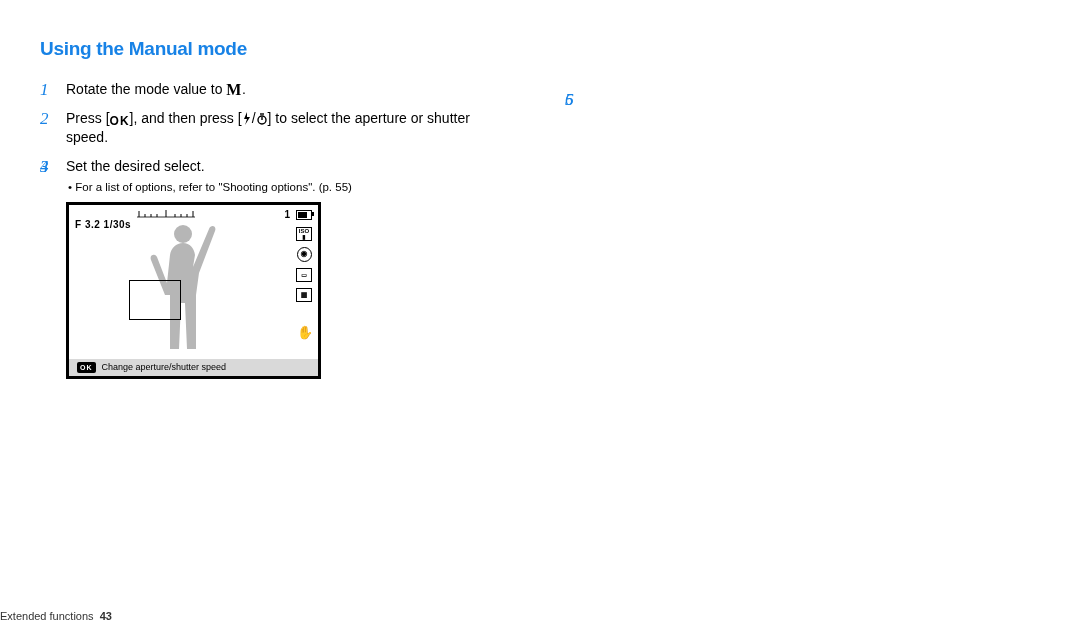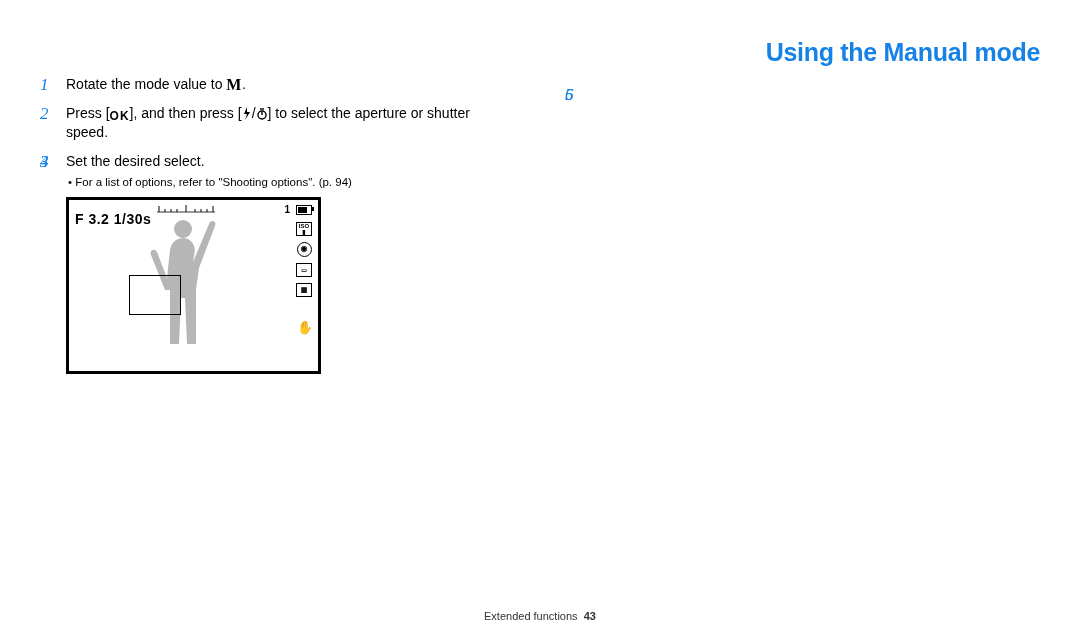--- a/index.html
+++ b/index.html
@@ -11,25 +11,24 @@
     width: 1080px;
     height: 630px;
     box-sizing: border-box;
     position: relative;
   }
   .page {
     padding: 38px 40px 0 40px;
   }
   h1 {
     color: #1782e6;
-    font-size: 25px;
+    font-size: 19px;
     font-weight: 700;
-    margin: 0 0 8px 0;
+    margin: 0 0 20px 0;
     letter-spacing: -0.3px;
-    text-align: right;
   }
   .intro {
     font-size: 12.5px;
     margin: 0 0 18px 0;
   }
   .columns {
     display: flex;
     gap: 40px;
   }
   .col {
@@ -98,21 +97,21 @@
     font-family: Arial, sans-serif;
   }
   .cam-top {
     display: flex;
     align-items: center;
     height: 16px;
     padding: 2px 6px 0 6px;
     gap: 6px;
   }
   .cam-top .fval {
-    font-size: 14px;
+    font-size: 10px;
     font-weight: 700;
     letter-spacing: 0.5px;
     margin-top: 19px;
   }
   .cam-top .meter {
     font-size: 8px;
     letter-spacing: -0.5px;
   }
   .cam-top .spacer { flex: 1; }
   .cam-top .count {
@@ -179,21 +178,21 @@
     border-radius: 2px;
   }
   .cam-bottom .hint {
     font-size: 9px;
   }
 
   .page-footer {
     position: absolute;
     bottom: 8px;
     left: 0; right: 0;
-    text-align: center;
+    text-align: left;
     font-size: 11px;
     color: #333;
   }
   .page-footer .pg { font-weight: 700; }
 </style>
 </head>
 <body>
 
 <div class="page">
   <h1>Using the Manual mode</h1>
@@ -223,21 +222,21 @@
         </li>
 
         <li>
           <span class="step-num">3</span>
         </li>
 
         <li>
           <span class="step-num">4</span>
           <span>Set the desired select.</span>
           <ul class="bullet">
-            <li>For a list of options, refer to "Shooting options". (p. 94)</li>
+            <li>For a list of options, refer to "Shooting options". (p. 55)</li>
           </ul>
 
           
           <div class="cam-screen">
             <div class="cam-top">
               <span class="fval"><span>F 3.2</span> <span>1/30s</span></span>
               <span class="meter">
                 <svg width="58" height="10" viewBox="0 0 58 10">
                     <line x1="0" y1="9" x2="58" y2="9" stroke="#000" stroke-width="0.8"></line>
                     <g stroke="#000" stroke-width="1">
@@ -270,20 +269,24 @@
             <div class="af-box"></div>
 
             <div class="side-icons">
               <span class="sicon" style="font-size:6px;line-height:6px;padding-top:0;">ISO<br>▮</span>
               <span class="sicon circle">◉</span>
               <span class="sicon" style="font-size:6px;">▭</span>
               <span class="sicon" style="font-size:7px;">▦</span>
               <span class="sicon noborder hand-icon">✋</span>
             </div>
 
+            <div class="cam-bottom">
+              <span class="ok-badge">OK</span>
+              <span class="hint">Change aperture/shutter speed</span>
+            </div>
           </div>
         </li>
 
       </ol>
     </div>
 
     <div class="col col-right">
       <ol class="steps">
         <li>
           <span class="step-num">5</span>

